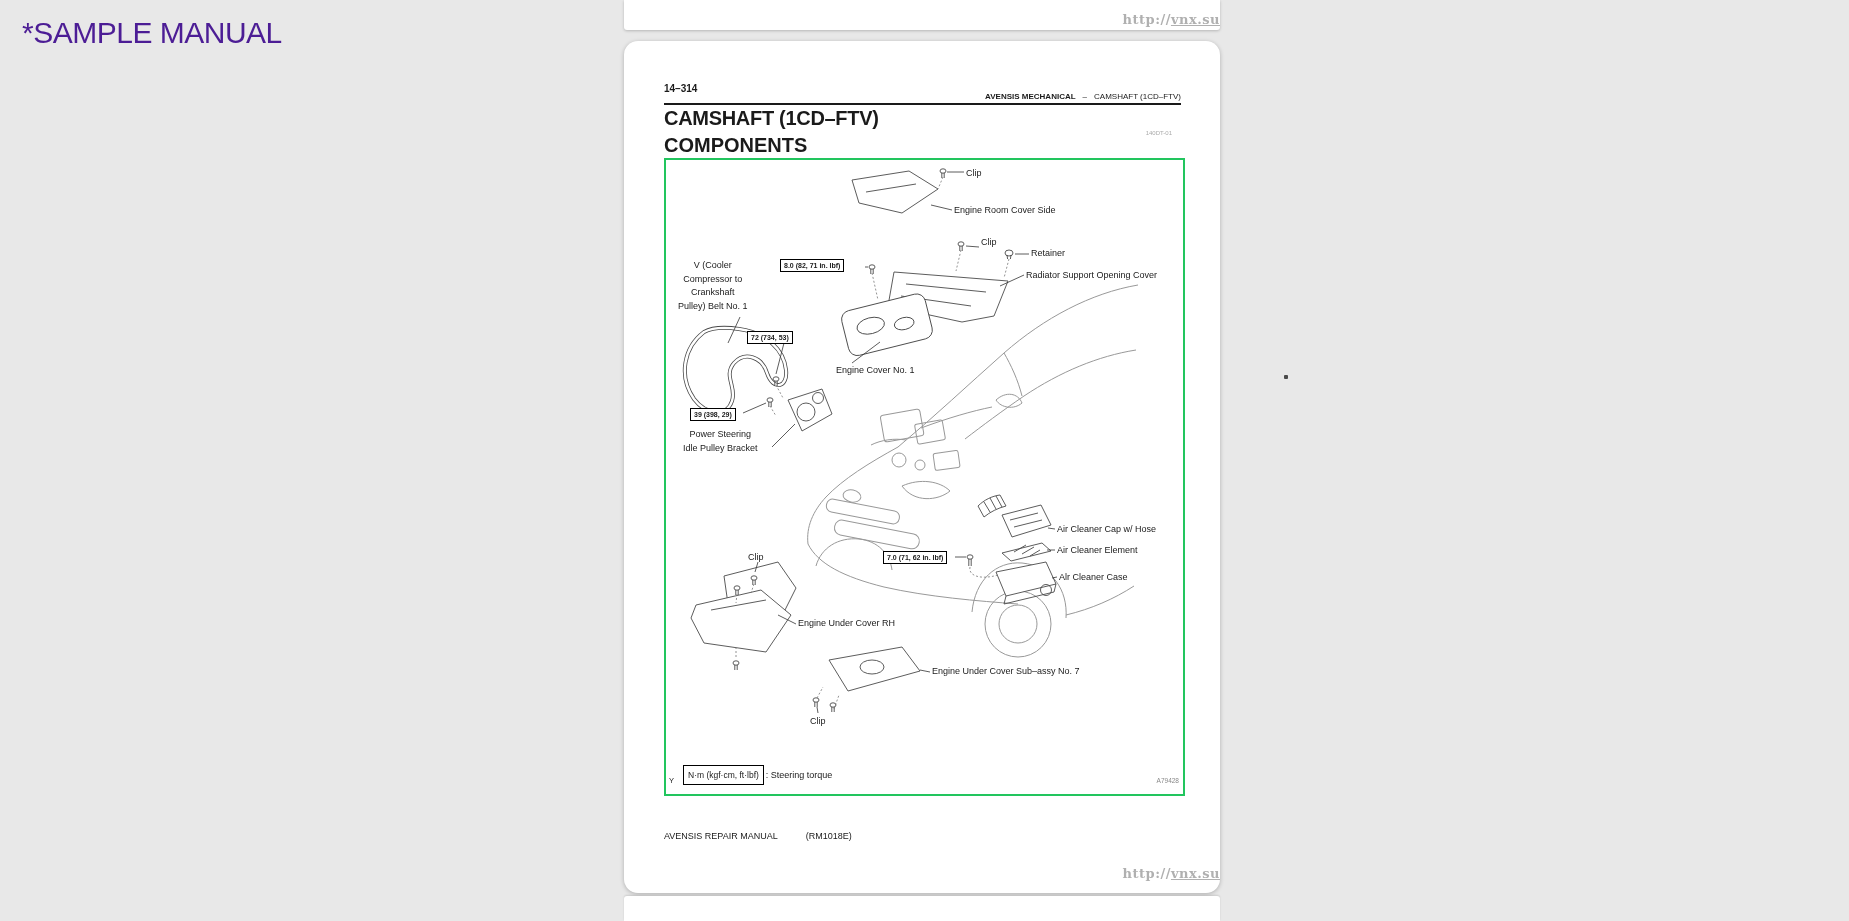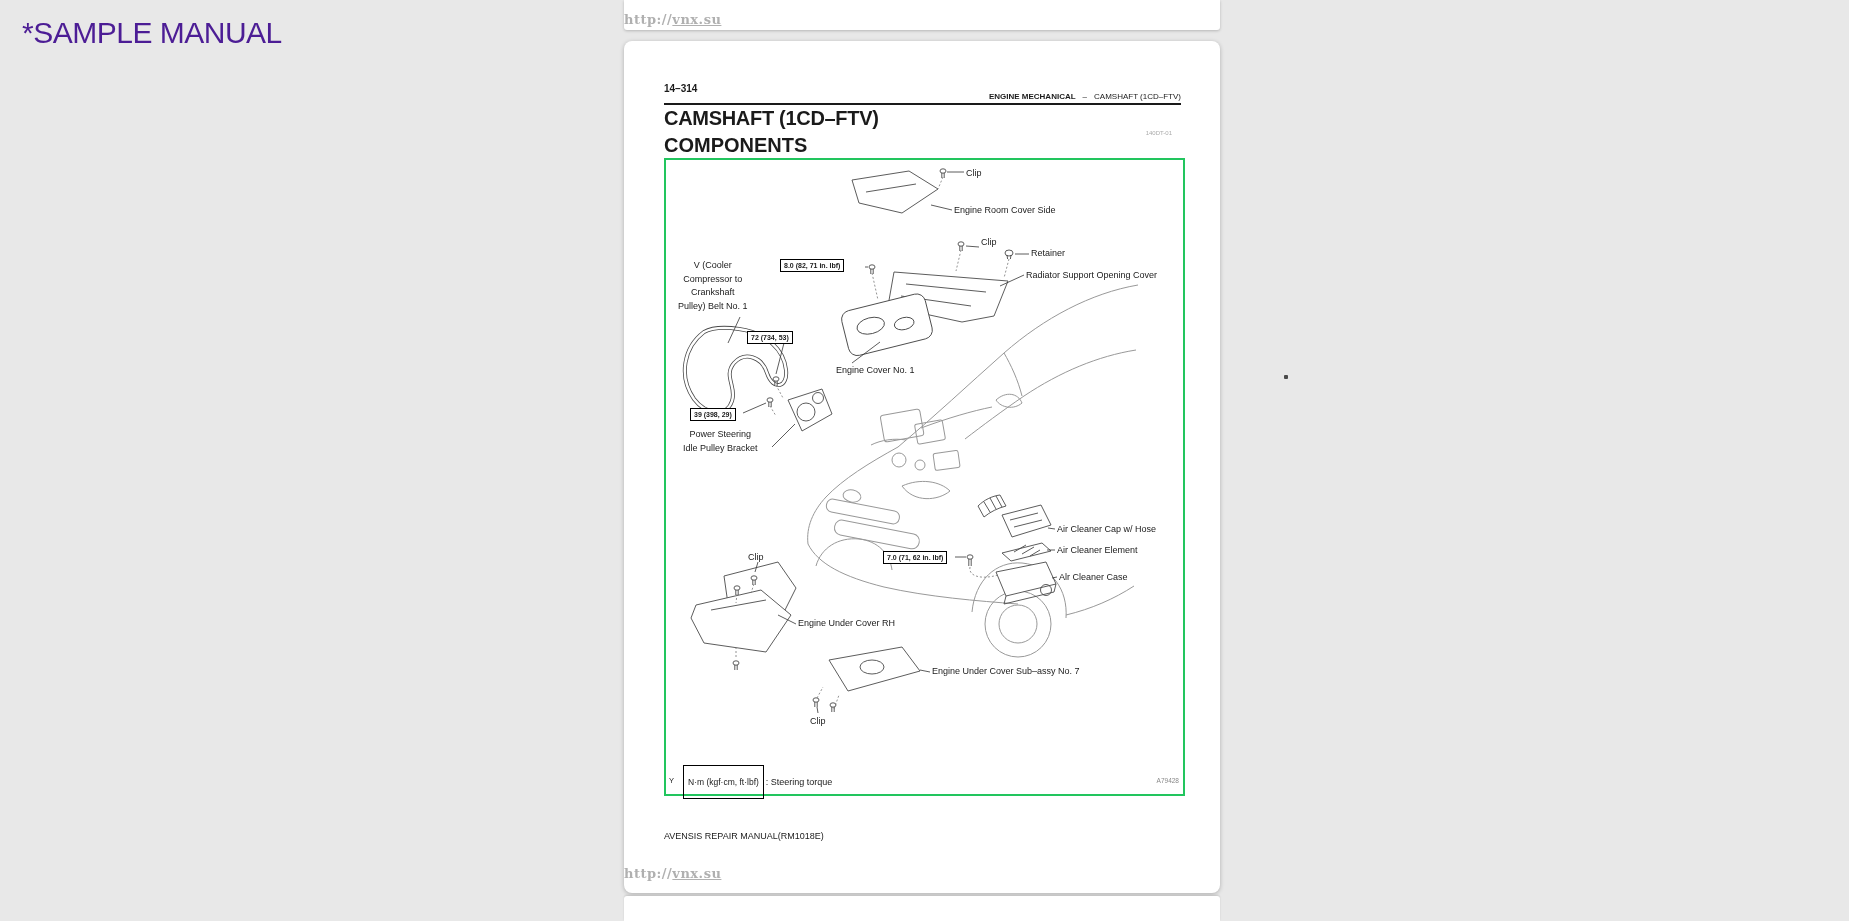--- a/index.html
+++ b/index.html
@@ -8,24 +8,24 @@
     background:#e8e8e8;
     font-family:"Liberation Sans", sans-serif;
     color:#1a1a1a;
   }
   .sample-label{
     position:absolute;left:22px;top:16px;
     font-size:30px;letter-spacing:-0.5px;color:#4c1d95;
   }
   .page{position:absolute;left:624px;width:596px;background:#fff;}
   .page-top{top:0;height:30px;border-radius:0 0 3px 3px;box-shadow:0 1px 3px rgba(0,0,0,.22);}
-  .page-main{top:41px;height:852px;border-radius:8px;box-shadow:0 1px 4px rgba(0,0,0,.25);}
+  .page-main{top:41px;height:852px;border-radius:14px;box-shadow:0 1px 4px rgba(0,0,0,.25);}
   .page-bottom{top:896px;height:25px;border-radius:3px 3px 0 0;box-shadow:0 -1px 2px rgba(0,0,0,.12);}
   .watermark{
-    position:absolute;left:0;right:0;text-align:left;
+    position:absolute;left:0;right:0;text-align:right;
     font-family:"DejaVu Serif", serif;font-weight:bold;
     font-size:13px;color:#b0b0b0;letter-spacing:.5px;white-space:nowrap;
   }
   .page-top .watermark{bottom:3px;}
   .page-main .watermark{bottom:12px;}
   .wm-domain{text-decoration:underline;}
   .page-number{position:absolute;left:40px;top:42px;font-size:10px;font-weight:bold;}
   .running-header{position:absolute;right:39px;top:51px;font-size:8px;white-space:nowrap;}
   .rh-section{font-weight:bold;}
   .rh-sep{margin:0 7px;}
@@ -36,39 +36,39 @@
   .figure{position:absolute;left:40px;top:117px;width:517px;height:634px;border:2px solid #22c55e;background:#fff;}
   .figure svg{position:absolute;left:0;top:0;width:517px;height:634px;}
   .lbl{position:absolute;font-size:9px;line-height:13.5px;white-space:nowrap;color:#1a1a1a;}
   .lbl span{display:block;text-align:center;}
   .torque{
     position:absolute;font-size:7px;font-weight:bold;line-height:9px;
     border:1px solid #000;background:#fff;padding:1px 3px;white-space:nowrap;
   }
   .legend-y{position:absolute;left:3px;top:616px;font-size:7.5px;}
   .legend{position:absolute;left:17px;top:605px;display:flex;align-items:center;gap:2px;white-space:nowrap;}
-  .legend-box{border:1px solid #000;padding:11px 4px;font-size:8.5px;line-height:10px;}
+  .legend-box{border:1px solid #000;padding:4px 4px;font-size:8.5px;line-height:10px;}
   .legend-note{font-size:9px;}
   .fig-code{position:absolute;right:4px;top:617px;font-size:6.5px;color:#888;}
-  .page-footer{position:absolute;left:40px;top:790px;font-size:9px;display:flex;gap:0;white-space:nowrap;}
+  .page-footer{position:absolute;left:40px;top:790px;font-size:9px;display:flex;gap:28px;white-space:nowrap;}
   .stray-dot{position:absolute;left:1284px;top:375px;width:4px;height:4px;background:#4a4a4a;border-radius:1px;}
 </style>
 </head>
 <body>
 
 <div class="sample-label">*SAMPLE MANUAL</div>
 
 <div class="page page-top">
   <div class="watermark"><span>http://</span><span class="wm-domain">vnx.su</span></div>
 </div>
 
 <div class="page page-main">
   <div class="page-number">14–314</div>
   <div class="running-header">
-    <span class="rh-section">ENGINE MECHANICAL</span><span class="rh-sep">–</span><span class="rh-sub">CAMSHAFT (1CD–FTV)</span>
+    <span class="rh-section">AVENSIS MECHANICAL</span><span class="rh-sep">–</span><span class="rh-sub">CAMSHAFT (1CD–FTV)</span>
   </div>
   <div class="header-rule"></div>
   <h1 class="page-title">CAMSHAFT (1CD–FTV)</h1>
   <h2 class="page-subtitle">COMPONENTS</h2>
   <div class="doc-code">140DT-01</div>
 
   <div class="figure">
     <svg viewBox="0 0 517 634">
 
       <g fill="none" stroke="#999" stroke-width="1">

